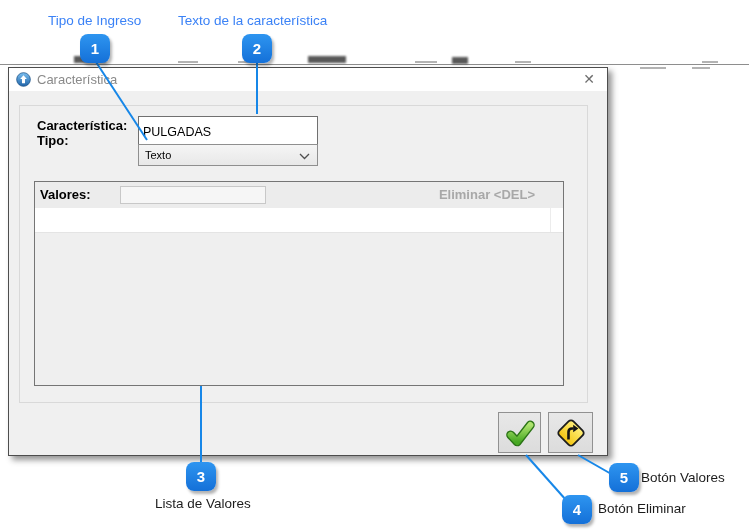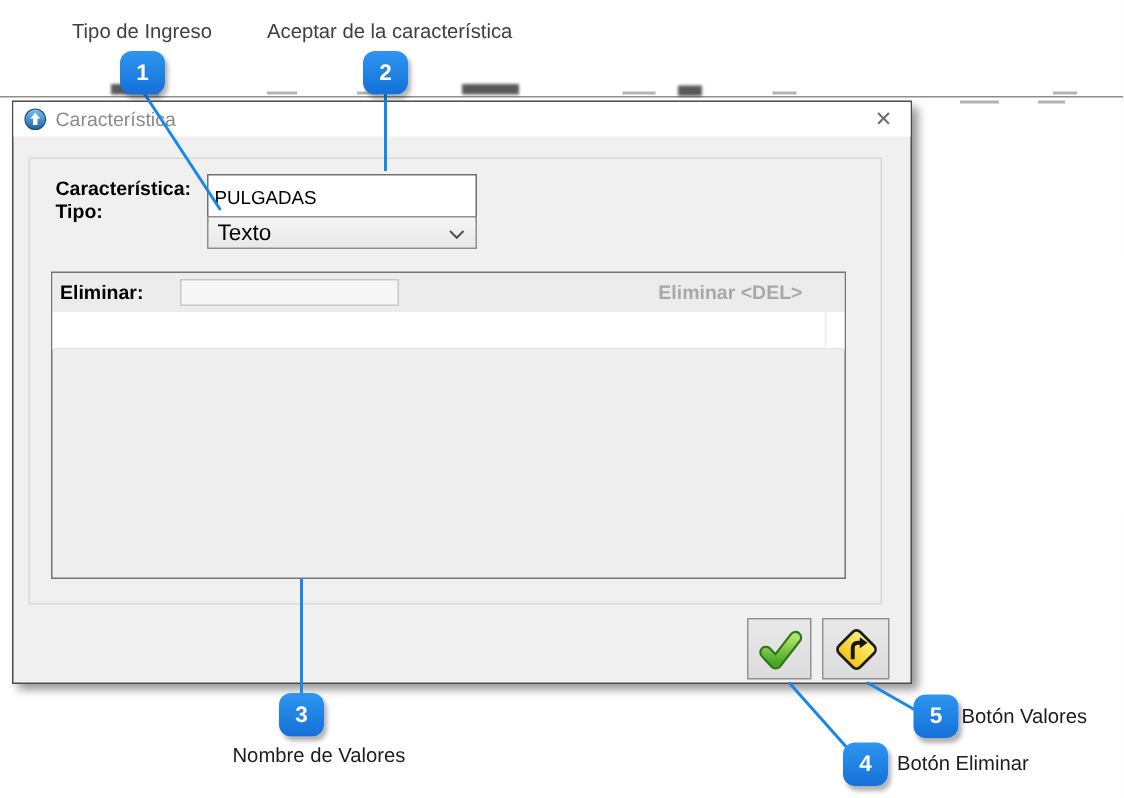--- a/index.html
+++ b/index.html
@@ -9,21 +9,21 @@
     position:relative; width:749px; height:532px; background:#ffffff;
     overflow:hidden;
   }
 
   
   .bg-hline { position:absolute; left:0; top:64px; width:749px; height:1px; background:#8e8e8e; }
   .bg-blob  { position:absolute; height:7px; background:#3c3c3c; filter:blur(1px); opacity:.85; }
   .bg-dash  { position:absolute; height:2px; background:#b3b3b3; }
 
   
-  .ann-label { position:absolute; font-size:13.5px; color:#404040; white-space:nowrap; }
+  .ann-label { position:absolute; font-size:13.5px; color:#3b82f6; white-space:nowrap; }
 
   
   .bubble {
     position:absolute; width:30px; height:29px; border-radius:8px;
     background:linear-gradient(180deg,#2e95f0 0%,#1470d8 100%);
     box-shadow:2px 3px 3px rgba(0,0,0,.30);
     color:#fff; font-size:15px; font-weight:bold; text-align:center; line-height:29px;
     z-index:30;
   }
 
@@ -52,21 +52,21 @@
 
   #inp-caracteristica {
     position:absolute; left:129px; top:48px; width:180px; height:15px;
     border:1px solid #707070; background:#fff; font-family:"Liberation Sans",sans-serif;
     font-size:12.5px; color:#000; padding:15px 4px; outline:none;
   }
   #cmb-tipo {
     position:absolute; left:129px; top:76px; width:180px; height:22px;
     border:1px solid #8f8f8f; background:linear-gradient(180deg,#f5f5f5,#e8e8e8);
   }
-  #cmb-tipo .cmb-text { position:absolute; left:6px; top:0; line-height:21px; font-size:15px; color:#000; }
+  #cmb-tipo .cmb-text { position:absolute; left:6px; top:0; line-height:21px; font-size:11px; color:#000; }
   #cmb-tipo .cmb-arrow { position:absolute; right:7px; top:8px; }
 
   
   #values-panel { position:absolute; left:25px; top:113px; width:530px; height:205px;
                   border:1px solid #757575; background:#efefef; }
   #values-header { position:absolute; left:0; top:0; width:100%; height:26px; background:#ececec; }
   #lbl-valores { position:absolute; left:5px; top:5px; font-weight:bold; font-size:13px; color:#000; }
   #inp-valor {
     position:absolute; left:85px; top:4px; width:146px; height:18px;
     border:1px solid #c8c8c8; background:#f6f6f6; font-family:"Liberation Sans",sans-serif;
@@ -97,21 +97,21 @@
   <div class="bg-blob" style="left:452px;top:57px;width:16px;"></div>
   <div class="bg-dash" style="left:178px;top:61px;width:20px;"></div>
   <div class="bg-dash" style="left:238px;top:61px;width:14px;"></div>
   <div class="bg-dash" style="left:415px;top:61px;width:22px;"></div>
   <div class="bg-dash" style="left:515px;top:61px;width:16px;"></div>
   <div class="bg-dash" style="left:640px;top:67px;width:26px;"></div>
   <div class="bg-dash" style="left:692px;top:67px;width:18px;"></div>
   <div class="bg-dash" style="left:702px;top:61px;width:16px;"></div>
 
   <div class="ann-label" style="left:48px;top:13px;">Tipo de Ingreso</div>
-  <div class="ann-label" style="left:178px;top:13px;">Aceptar de la característica</div>
+  <div class="ann-label" style="left:178px;top:13px;">Texto de la característica</div>
 
   <div id="dialog">
 
     <div id="titlebar">
       <svg id="title-icon" viewBox="0 0 16 16">
         <defs>
           <linearGradient id="icblue" x1="0" y1="0" x2="0" y2="1">
             <stop offset="0" stop-color="#7cc0f0"></stop>
               <stop offset="1" stop-color="#1f63a8"></stop>
           </linearGradient>
@@ -131,21 +131,21 @@
     <span class="fld-label" id="lbl-tipo">Tipo:</span>
     <div id="cmb-tipo">
       <span class="cmb-text">Texto</span>
       <svg class="cmb-arrow" width="11" height="7">
         <polyline points="1,1 5.5,5.5 10,1" fill="none" stroke="#4f4f4f" stroke-width="1.3"></polyline>
       </svg>
     </div>
 
     <div id="values-panel">
       <div id="values-header">
-        <span id="lbl-valores">Eliminar:</span>
+        <span id="lbl-valores">Valores:</span>
         <input id="inp-valor" type="text" disabled="" value="" style="">
         <span id="lbl-eliminar">Eliminar &lt;DEL&gt;</span>
       </div>
       <div id="values-row">
         <div class="row-sep"></div>
       </div>
     </div>
 
     <div class="dlg-btn" id="btn-aceptar">
       <svg width="32" height="30" viewBox="0 0 32 32">
@@ -183,17 +183,17 @@
     <line x1="526" y1="455" x2="566" y2="500" stroke="#1787e8" stroke-width="2"></line>
     <line x1="578" y1="455" x2="613" y2="475" stroke="#1787e8" stroke-width="2"></line>
   </svg>
 
   <div class="bubble" style="left:80px;top:34px;">1</div>
   <div class="bubble" style="left:242px;top:34px;">2</div>
   <div class="bubble" style="left:186px;top:462px;">3</div>
   <div class="bubble" style="left:562px;top:495px;">4</div>
   <div class="bubble" style="left:609px;top:463px;">5</div>
 
-  <div class="bottom-label" style="left:155px;top:496px;">Nombre de Valores</div>
+  <div class="bottom-label" style="left:155px;top:496px;">Lista de Valores</div>
   <div class="bottom-label" style="left:598px;top:501px;">Botón Eliminar</div>
   <div class="bottom-label" style="left:641px;top:470px;">Botón Valores</div>
 
 </div>
 
 </body></html>

